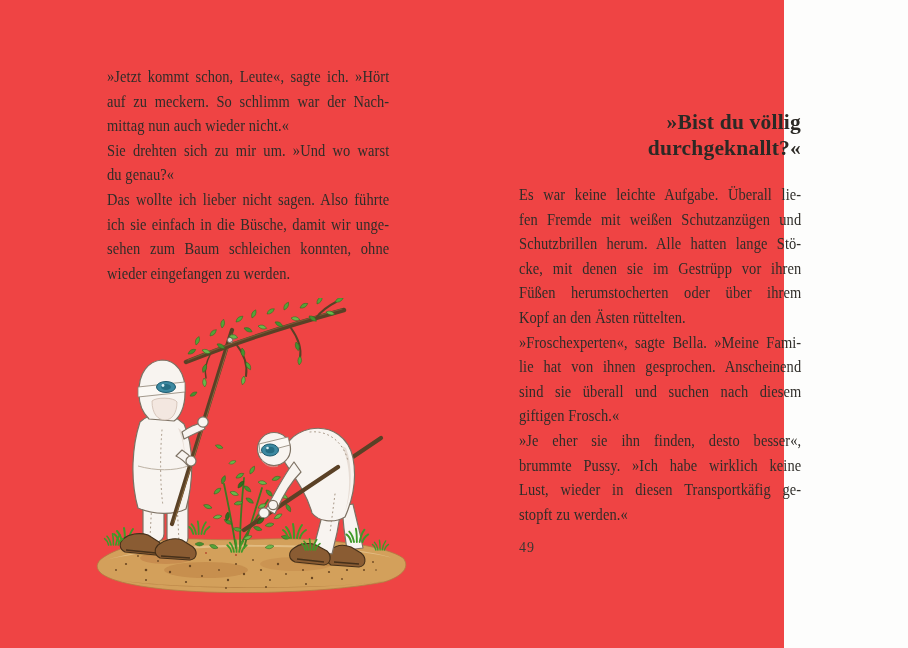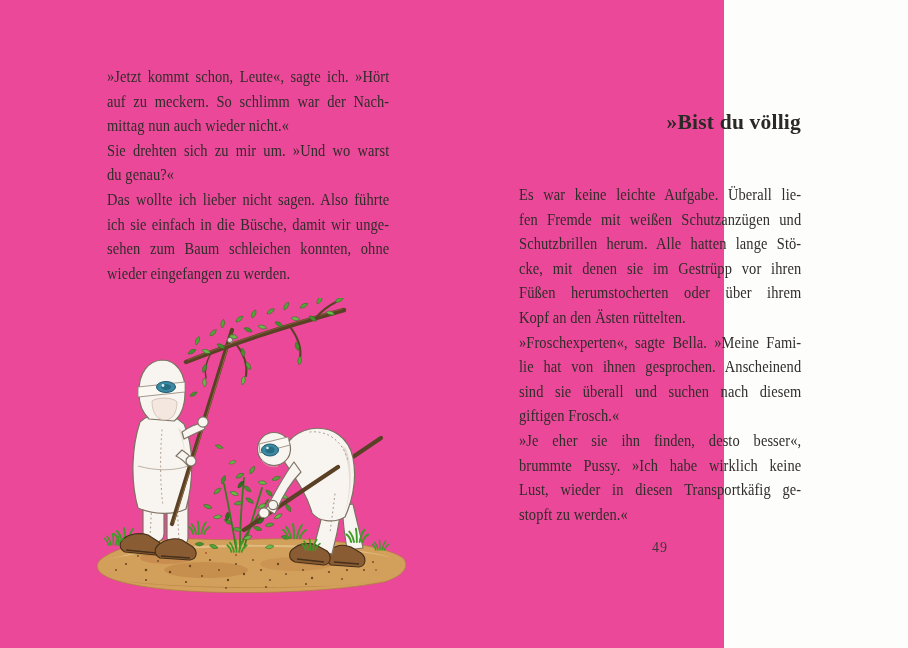--- a/index.html
+++ b/index.html
@@ -1,21 +1,21 @@
 <!DOCTYPE html>
 <html style="--suit-white: #f8f4f0; --suit-shadow: #e7ddd5; --suit-outline: #7d7163; --goggle-teal: #3d89a1; --boot-brown: #8a5c33; --stick-brown: #5a4126; --leaf-green: #55a339; --leaf-dark: #2f6b1f; --grass-green: #3f9a28; --dirt-tan: #d3a05b; --dirt-dark: #6b4722;"><head>
 <meta charset="utf-8">
 <style>
   html,body{margin:0;padding:0;}
   body{
     width:908px;height:648px;overflow:hidden;
     background:#fdfdfc;
     font-family:"Liberation Serif","DejaVu Serif",serif;
   }
-  .spread{position:relative;width:724px;height:648px;background:#ec4899;}
+  .spread{position:relative;width:784px;height:648px;background:#ef4444;}
   .text-block{
     position:absolute;
     width:320px;
     transform:scaleX(0.882);
     transform-origin:0 0;
     font-size:16.4px;
     line-height:24.6px;
     color:#2f2d29;
     letter-spacing:0.1px;
   }
@@ -23,21 +23,21 @@
   .text-block .line.no-j{text-align:left;text-align-last:left;}
   .left-text{left:107px;top:65px;}
   .right-text{left:519px;top:183px;}
   .chapter-heading{
     position:absolute;left:519px;top:110px;width:282px;
     text-align:right;font-weight:bold;color:#2b2925;
     font-size:21.5px;line-height:25.5px;letter-spacing:0.2px;
   }
   .page-number{
     position:absolute;left:519px;top:540px;width:282px;
-    text-align:center;font-size:14px;color:#3a3833;letter-spacing:1px;
+    text-align:left;font-size:14px;color:#3a3833;letter-spacing:1px;
   }
   .illustration{position:absolute;left:86px;top:298px;width:344px;height:302px;}
 
   
   .suit{fill:var(--suit-white,#f8f4f0);stroke:var(--suit-outline,#7d7163);stroke-width:1.2;stroke-linejoin:round;}
   .boot{fill:var(--boot-brown,#8a5c33);stroke:#46301a;stroke-width:1.1;stroke-linejoin:round;}
   .stick{stroke:var(--stick-brown,#5a4126);stroke-width:4.2;stroke-linecap:round;}
   .goggle{fill:var(--goggle-teal,#3d89a1);stroke:#1d5a6e;stroke-width:1;}
   .dots{fill:none;stroke:#a59584;stroke-width:1;stroke-dasharray:1 3.5;stroke-linecap:round;}
   .leafA{fill:var(--leaf-green,#55a339);stroke:var(--leaf-dark,#2f6b1f);stroke-width:.5;}
@@ -284,20 +284,21 @@
           <use href="#leaf" class="leafA" transform="translate(137 150) rotate(200) scale(0.9)"></use>
           <use href="#leaf" class="leafC" transform="translate(150 163) rotate(160) scale(0.85)"></use>
         </g>
       </svg>
     </div>
   </div>
 
   <div>
     <div class="chapter-heading">
       <div>»Bist du völlig</div>
+      <div>durchgeknallt?«</div>
     </div>
     <div class="text-block right-text">
         <div class="line">Es war keine leichte Aufgabe. Überall lie-</div>
         <div class="line">fen Fremde mit weißen Schutzanzügen und</div>
         <div class="line">Schutzbrillen herum. Alle hatten lange Stö-</div>
         <div class="line">cke, mit denen sie im Gestrüpp vor ihren</div>
         <div class="line">Füßen herumstocherten oder über ihrem</div>
         <div class="line no-j">Kopf an den Ästen rüttelten.</div>
         <div class="line">»Froschexperten«, sagte Bella. »Meine Fami-</div>
         <div class="line">lie hat von ihnen gesprochen. Anscheinend</div>

